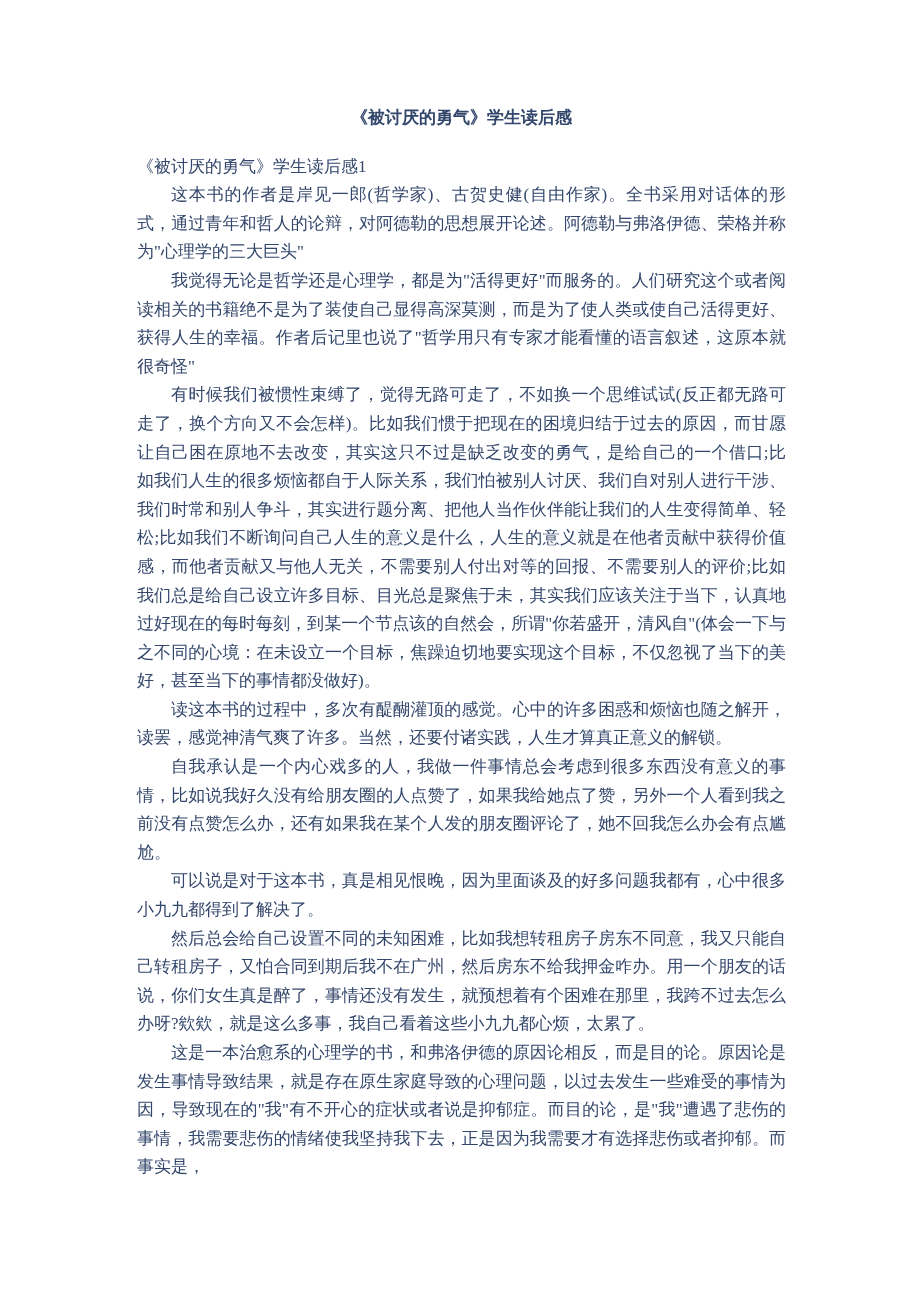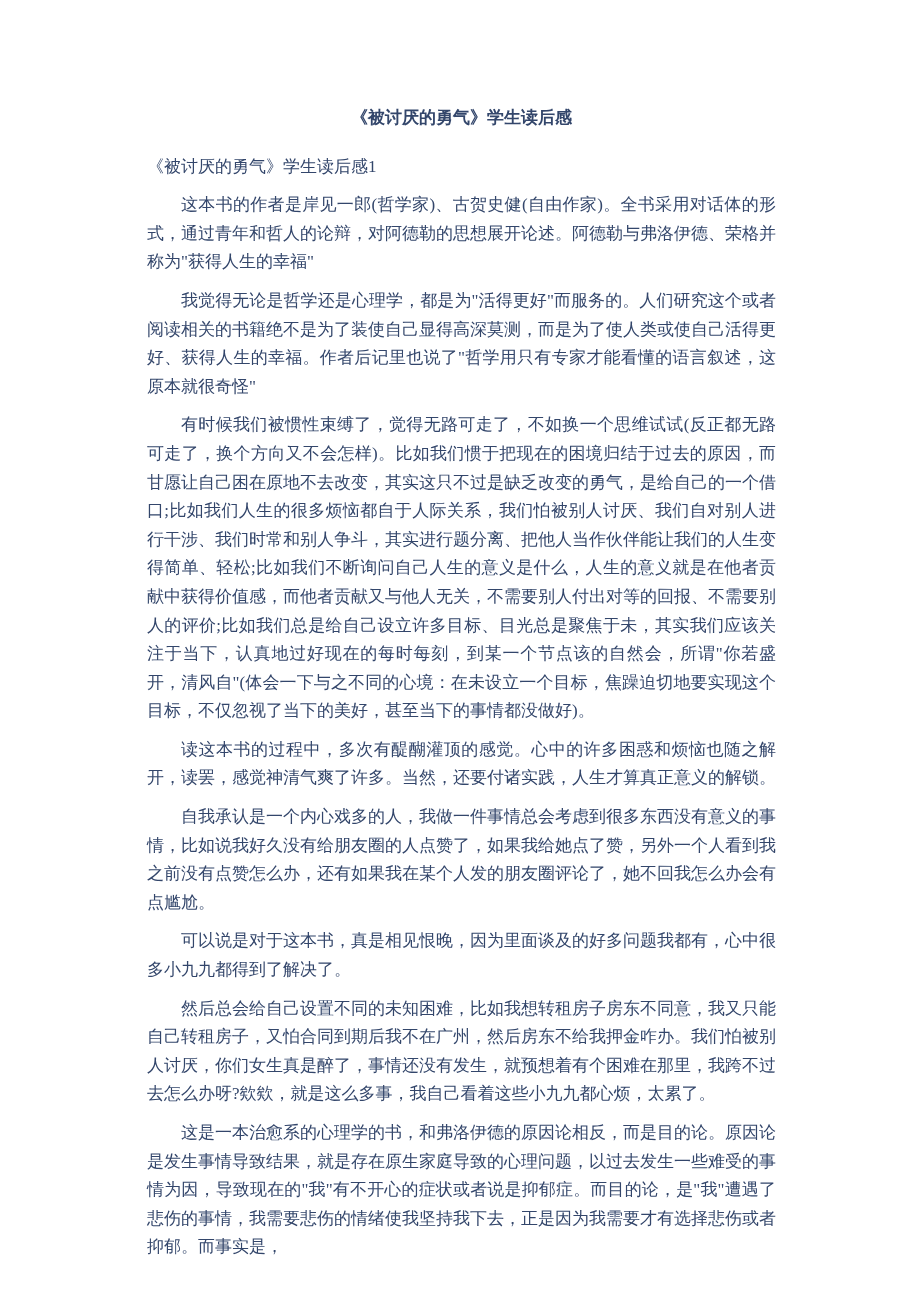--- a/index.html
+++ b/index.html
@@ -21,40 +21,40 @@
   .doc-title {
     margin: 0 0 20px 0;
     font-size: 17px;
     font-weight: bold;
     line-height: 28.6px;
     text-align: center;
     color: var(--ink);
   }
   .doc-body { color: var(--ink); }
   .para {
-    margin: 10px;
+    margin: 0;
     font-size: 17px;
     line-height: 28.6px;
     color: var(--ink);
     text-align: justify;
     text-justify: inter-ideograph;
     text-indent: 2em;
     word-break: break-all;
   }
   .para.no-indent { text-indent: 0; }
 </style>
 </head>
 <body>
 
 <div class="page">
   <h1 class="doc-title">《被讨厌的勇气》学生读后感</h1>
   <div class="doc-body">
     <p class="para no-indent">《被讨厌的勇气》学生读后感1</p>
-    <p class="para">这本书的作者是岸见一郎(哲学家)、古贺史健(自由作家)。全书采用对话体的形式，通过青年和哲人的论辩，对阿德勒的思想展开论述。阿德勒与弗洛伊德、荣格并称为"获得人生的幸福"</p>
+    <p class="para">这本书的作者是岸见一郎(哲学家)、古贺史健(自由作家)。全书采用对话体的形式，通过青年和哲人的论辩，对阿德勒的思想展开论述。阿德勒与弗洛伊德、荣格并称为"心理学的三大巨头"</p>
     <p class="para">我觉得无论是哲学还是心理学，都是为"活得更好"而服务的。人们研究这个或者阅读相关的书籍绝不是为了装使自己显得高深莫测，而是为了使人类或使自己活得更好、获得人生的幸福。作者后记里也说了"哲学用只有专家才能看懂的语言叙述，这原本就很奇怪"</p>
     <p class="para">有时候我们被惯性束缚了，觉得无路可走了，不如换一个思维试试(反正都无路可走了，换个方向又不会怎样)。比如我们惯于把现在的困境归结于过去的原因，而甘愿让自己困在原地不去改变，其实这只不过是缺乏改变的勇气，是给自己的一个借口;比如我们人生的很多烦恼都自于人际关系，我们怕被别人讨厌、我们自对别人进行干涉、我们时常和别人争斗，其实进行题分离、把他人当作伙伴能让我们的人生变得简单、轻松;比如我们不断询问自己人生的意义是什么，人生的意义就是在他者贡献中获得价值感，而他者贡献又与他人无关，不需要别人付出对等的回报、不需要别人的评价;比如我们总是给自己设立许多目标、目光总是聚焦于未，其实我们应该关注于当下，认真地过好现在的每时每刻，到某一个节点该的自然会，所谓"你若盛开，清风自"(体会一下与之不同的心境：在未设立一个目标，焦躁迫切地要实现这个目标，不仅忽视了当下的美好，甚至当下的事情都没做好)。</p>
     <p class="para">读这本书的过程中，多次有醍醐灌顶的感觉。心中的许多困惑和烦恼也随之解开，读罢，感觉神清气爽了许多。当然，还要付诸实践，人生才算真正意义的解锁。</p>
     <p class="para">自我承认是一个内心戏多的人，我做一件事情总会考虑到很多东西没有意义的事情，比如说我好久没有给朋友圈的人点赞了，如果我给她点了赞，另外一个人看到我之前没有点赞怎么办，还有如果我在某个人发的朋友圈评论了，她不回我怎么办会有点尴尬。</p>
     <p class="para">可以说是对于这本书，真是相见恨晚，因为里面谈及的好多问题我都有，心中很多小九九都得到了解决了。</p>
-    <p class="para">然后总会给自己设置不同的未知困难，比如我想转租房子房东不同意，我又只能自己转租房子，又怕合同到期后我不在广州，然后房东不给我押金咋办。我们怕被别人讨厌，你们女生真是醉了，事情还没有发生，就预想着有个困难在那里，我跨不过去怎么办呀?欸欸，就是这么多事，我自己看着这些小九九都心烦，太累了。</p>
+    <p class="para">然后总会给自己设置不同的未知困难，比如我想转租房子房东不同意，我又只能自己转租房子，又怕合同到期后我不在广州，然后房东不给我押金咋办。用一个朋友的话说，你们女生真是醉了，事情还没有发生，就预想着有个困难在那里，我跨不过去怎么办呀?欸欸，就是这么多事，我自己看着这些小九九都心烦，太累了。</p>
     <p class="para">这是一本治愈系的心理学的书，和弗洛伊德的原因论相反，而是目的论。原因论是发生事情导致结果，就是存在原生家庭导致的心理问题，以过去发生一些难受的事情为因，导致现在的"我"有不开心的症状或者说是抑郁症。而目的论，是"我"遭遇了悲伤的事情，我需要悲伤的情绪使我坚持我下去，正是因为我需要才有选择悲伤或者抑郁。而事实是，</p>
   </div>
 </div>
 
 </body></html>

